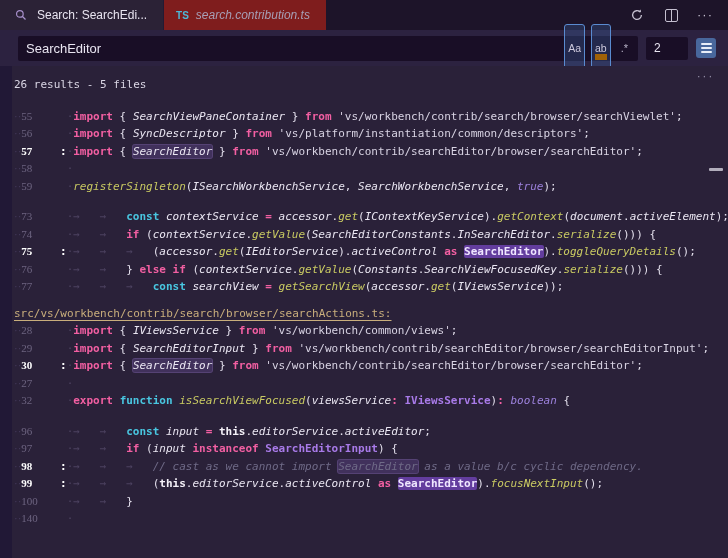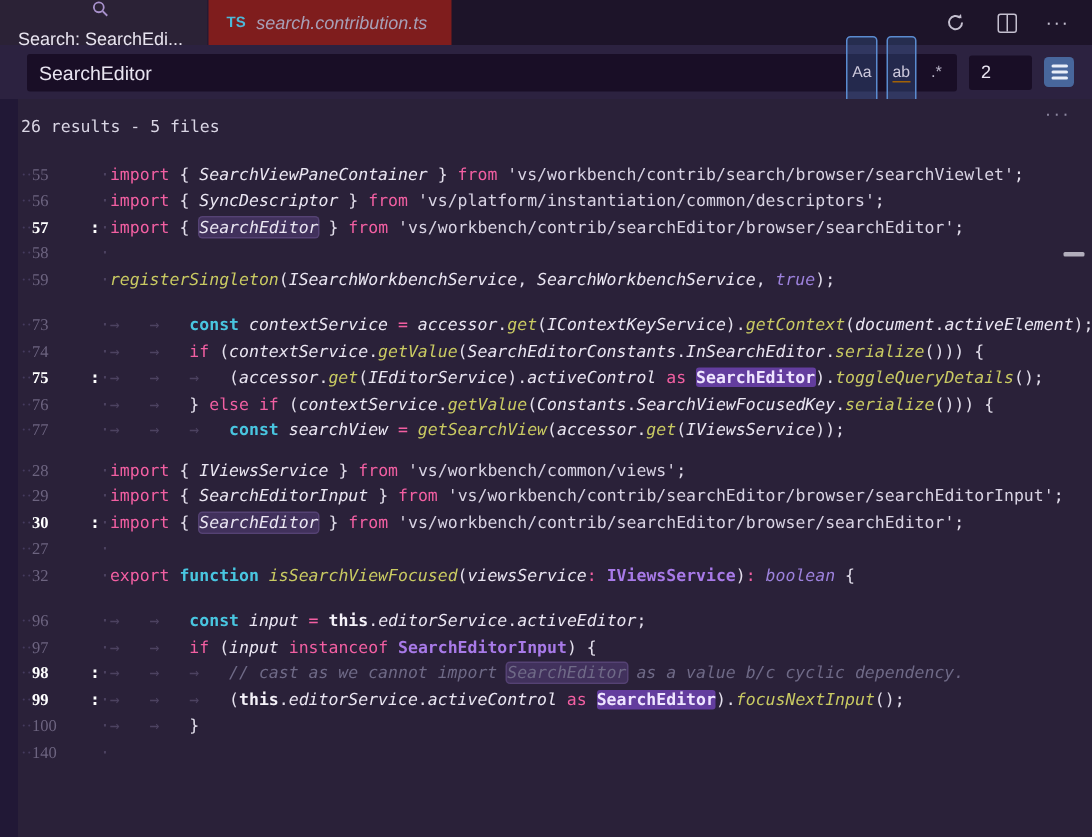--- a/index.html
+++ b/index.html
@@ -10,21 +10,21 @@
     -webkit-font-smoothing:antialiased;
   }
   
   .tabbar{
     height:30px;background:#1d1429;display:flex;align-items:stretch;
   }
   .tab{
     display:flex;align-items:center;gap:7px;padding:0 16px 0 12px;
     font-size:12px;cursor:pointer;white-space:nowrap;
   }
-  .tab-active{background:#2b2236;color:#e8e4f0;flex-direction:column;}
+  .tab-active{background:#2b2236;color:#e8e4f0;}
   .tab-inactive{background:#7f1d1d;color:#b6aec6;border-left:1px solid #241a33;}
   .tab-label-italic{font-style:italic;color:#a79fb6;}
   .ts-badge{font-size:10px;font-weight:bold;color:#4db8d8;}
   .tab-actions{margin-left:auto;display:flex;align-items:center;gap:16px;padding-right:14px;color:#c5c0d0;}
   .icon-btn{display:flex;align-items:center;justify-content:center;width:18px;height:18px;cursor:pointer;}
   .split-icon{width:11px;height:11px;border:1.4px solid #c5c0d0;border-radius:2px;position:relative;}
   .split-icon::after{content:"";position:absolute;left:50%;top:0;bottom:0;width:1.4px;background:#c5c0d0;}
   .dots-h{font-size:13px;letter-spacing:1px;line-height:10px;}
   
   .findbar{
@@ -34,21 +34,21 @@
   .search-box{
     flex:1;height:25px;background:#190e26;border-radius:2px;
     display:flex;align-items:center;padding:0 6px 0 8px;gap:6px;
   }
   .query-text{flex:1;color:#e9e5f1;font-size:13px;}
   .opt-btn{
     font-size:10.5px;color:#cdc9dc;padding:17px 3px;border-radius:3px;cursor:pointer;
     border:1px solid transparent;line-height:13px;
   }
   .opt-on{border-color:#5a8bd0;background:rgba(66,110,180,.28);}
-  .ww-inner{border-bottom:1px solid #a16207;padding-bottom:0px;margin-top:48px;}
+  .ww-inner{border-bottom:6px solid #a16207;padding-bottom:0px;margin-top:48px;}
   .regex-btn{font-size:11px;color:#b9b4c8;letter-spacing:0px;}
   .ctx-input{
     width:34px;height:23px;background:#190e26;border-radius:2px;color:#e9e5f1;
     font-size:12px;display:flex;align-items:center;padding-left:8px;cursor:text;
   }
   .burger{
     width:20px;height:20px;border-radius:3px;background:#48679c;
     display:flex;flex-direction:column;justify-content:center;align-items:center;gap:2.5px;cursor:pointer;
   }
   .burger i{display:block;width:11px;height:1.6px;background:#e8eef8;border-radius:1px;}
@@ -63,21 +63,21 @@
   }
   .line{height:17.5px;line-height:17.5px;white-space:pre;overflow:hidden;padding-left:2px;}
   .results{color:#dad6e5;}
   .file-path{color:#c9ae7c;text-decoration:underline;text-underline-offset:3px;}
   .gap-a{height:14px;} .gap-b{height:13px;} .gap-c{height:9px;}
   .gut{display:inline-block;width:46px;text-align:left;white-space:pre;font-family:Liberation Serif, serif;}
   .dots{color:#453b5e;}
   .ln{color:#6d6480;}
   .ln-m{color:#ffffff;font-weight:bold;}
   .s-ws{color:#4c4260;}
-  .s-kw{color:#f25fa2;font-weight:normal;margin-top:38px;}
+  .s-kw{color:#f25fa2;font-weight:bold;margin-top:38px;}
   .s-cy{color:#49c6e0;font-weight:bold;}
   .s-fn{color:#c9ca62;font-style:italic;}
   .s-ty{color:#a87ae8;font-weight:bold;}
   .s-tyi{color:#9d82dd;font-style:italic;}
   .s-id{color:#eae6f2;font-style:italic;}
   .s-pl{color:#e3dfec;}
   .s-str{color:#d8d3e3;}
   .s-cmt{color:#6f6a87;font-style:italic;}
   .s-th{color:#f4f1f8;font-weight:bold;}
   .mh{background:rgba(150,110,220,.22);box-shadow:0 0 0 1px rgba(165,130,225,.35);border-radius:2px;}
@@ -141,20 +141,21 @@
       <div class="line code"><span class="gut"><span class="dots">··</span><span class="ln-m">57</span></span><span class="ln-m">:</span><span class="s-ws">·</span><span class="s-kw">import</span><span class="s-pl"> { </span><span class="s-id mh">SearchEditor</span><span class="s-pl"> } </span><span class="s-kw">from</span><span class="s-str"> 'vs/workbench/contrib/searchEditor/browser/searchEditor'</span><span class="s-pl">;</span></div>
       <div class="line code"><span class="gut"><span class="dots">··</span><span class="ln">58</span></span><span class="ln"> </span><span class="s-ws">·</span></div>
       <div class="line code"><span class="gut"><span class="dots">··</span><span class="ln">59</span></span><span class="ln"> </span><span class="s-ws">·</span><span class="s-fn">registerSingleton</span><span class="s-pl">(</span><span class="s-id">ISearchWorkbenchService</span><span class="s-pl">, </span><span class="s-id">SearchWorkbenchService</span><span class="s-pl">, </span><span class="s-tyi">true</span><span class="s-pl">);</span></div>
       <div class="gap-b"></div>
       <div class="line code"><span class="gut"><span class="dots">··</span><span class="ln">73</span></span><span class="ln"> </span><span class="s-ws">·→   →   </span><span class="s-cy">const</span><span class="s-pl"> </span><span class="s-id">contextService</span><span class="s-pl"> </span><span class="s-kw">=</span><span class="s-pl"> </span><span class="s-id">accessor</span><span class="s-pl">.</span><span class="s-fn">get</span><span class="s-pl">(</span><span class="s-id">IContextKeyService</span><span class="s-pl">).</span><span class="s-fn">getContext</span><span class="s-pl">(</span><span class="s-id">document</span><span class="s-pl">.</span><span class="s-id">activeElement</span><span class="s-pl">);</span></div>
       <div class="line code"><span class="gut"><span class="dots">··</span><span class="ln">74</span></span><span class="ln"> </span><span class="s-ws">·→   →   </span><span class="s-kw">if</span><span class="s-pl"> (</span><span class="s-id">contextService</span><span class="s-pl">.</span><span class="s-fn">getValue</span><span class="s-pl">(</span><span class="s-id">SearchEditorConstants</span><span class="s-pl">.</span><span class="s-id">InSearchEditor</span><span class="s-pl">.</span><span class="s-fn">serialize</span><span class="s-pl">())) {</span></div>
       <div class="line code"><span class="gut"><span class="dots">··</span><span class="ln-m">75</span></span><span class="ln-m">:</span><span class="s-ws">·→   →   →   </span><span class="s-pl">(</span><span class="s-id">accessor</span><span class="s-pl">.</span><span class="s-fn">get</span><span class="s-pl">(</span><span class="s-id">IEditorService</span><span class="s-pl">).</span><span class="s-id">activeControl</span><span class="s-pl"> </span><span class="s-kw">as</span><span class="s-pl"> </span><span class="s-ty ms">SearchEditor</span><span class="s-pl">).</span><span class="s-fn">toggleQueryDetails</span><span class="s-pl">();</span></div>
       <div class="line code"><span class="gut"><span class="dots">··</span><span class="ln">76</span></span><span class="ln"> </span><span class="s-ws">·→   →   </span><span class="s-pl">} </span><span class="s-kw">else</span><span class="s-pl"> </span><span class="s-kw">if</span><span class="s-pl"> (</span><span class="s-id">contextService</span><span class="s-pl">.</span><span class="s-fn">getValue</span><span class="s-pl">(</span><span class="s-id">Constants</span><span class="s-pl">.</span><span class="s-id">SearchViewFocusedKey</span><span class="s-pl">.</span><span class="s-fn">serialize</span><span class="s-pl">())) {</span></div>
       <div class="line code"><span class="gut"><span class="dots">··</span><span class="ln">77</span></span><span class="ln"> </span><span class="s-ws">·→   →   →   </span><span class="s-cy">const</span><span class="s-pl"> </span><span class="s-id">searchView</span><span class="s-pl"> </span><span class="s-kw">=</span><span class="s-pl"> </span><span class="s-fn">getSearchView</span><span class="s-pl">(</span><span class="s-id">accessor</span><span class="s-pl">.</span><span class="s-fn">get</span><span class="s-pl">(</span><span class="s-id">IViewsService</span><span class="s-pl">));</span></div>
       <div class="gap-c"></div>
+      <div class="line file-path">src/vs/workbench/contrib/search/browser/searchActions.ts:</div>
       <div class="line code"><span class="gut"><span class="dots">··</span><span class="ln">28</span></span><span class="ln"> </span><span class="s-ws">·</span><span class="s-kw">import</span><span class="s-pl"> { </span><span class="s-id">IViewsService</span><span class="s-pl"> } </span><span class="s-kw">from</span><span class="s-str"> 'vs/workbench/common/views'</span><span class="s-pl">;</span></div>
       <div class="line code"><span class="gut"><span class="dots">··</span><span class="ln">29</span></span><span class="ln"> </span><span class="s-ws">·</span><span class="s-kw">import</span><span class="s-pl"> { </span><span class="s-id">SearchEditorInput</span><span class="s-pl"> } </span><span class="s-kw">from</span><span class="s-str"> 'vs/workbench/contrib/searchEditor/browser/searchEditorInput'</span><span class="s-pl">;</span></div>
       <div class="line code"><span class="gut"><span class="dots">··</span><span class="ln-m">30</span></span><span class="ln-m">:</span><span class="s-ws">·</span><span class="s-kw">import</span><span class="s-pl"> { </span><span class="s-id mh">SearchEditor</span><span class="s-pl"> } </span><span class="s-kw">from</span><span class="s-str"> 'vs/workbench/contrib/searchEditor/browser/searchEditor'</span><span class="s-pl">;</span></div>
       <div class="line code"><span class="gut"><span class="dots">··</span><span class="ln">27</span></span><span class="ln"> </span><span class="s-ws">·</span></div>
       <div class="line code"><span class="gut"><span class="dots">··</span><span class="ln">32</span></span><span class="ln"> </span><span class="s-ws">·</span><span class="s-kw">export</span><span class="s-pl"> </span><span class="s-cy">function</span><span class="s-pl"> </span><span class="s-fn">isSearchViewFocused</span><span class="s-pl">(</span><span class="s-id">viewsService</span><span class="s-kw">:</span><span class="s-pl"> </span><span class="s-ty">IViewsService</span><span class="s-pl">)</span><span class="s-kw">:</span><span class="s-pl"> </span><span class="s-tyi">boolean</span><span class="s-pl"> {</span></div>
       <div class="gap-b"></div>
       <div class="line code"><span class="gut"><span class="dots">··</span><span class="ln">96</span></span><span class="ln"> </span><span class="s-ws">·→   →   </span><span class="s-cy">const</span><span class="s-pl"> </span><span class="s-id">input</span><span class="s-pl"> </span><span class="s-kw">=</span><span class="s-pl"> </span><span class="s-th">this</span><span class="s-pl">.</span><span class="s-id">editorService</span><span class="s-pl">.</span><span class="s-id">activeEditor</span><span class="s-pl">;</span></div>
       <div class="line code"><span class="gut"><span class="dots">··</span><span class="ln">97</span></span><span class="ln"> </span><span class="s-ws">·→   →   </span><span class="s-kw">if</span><span class="s-pl"> (</span><span class="s-id">input</span><span class="s-pl"> </span><span class="s-kw">instanceof</span><span class="s-pl"> </span><span class="s-ty">SearchEditorInput</span><span class="s-pl">) {</span></div>
       <div class="line code"><span class="gut"><span class="dots">··</span><span class="ln-m">98</span></span><span class="ln-m">:</span><span class="s-ws">·→   →   →   </span><span class="s-cmt">// cast as we cannot import </span><span class="s-cmt mh">SearchEditor</span><span class="s-cmt"> as a value b/c cyclic dependency.</span></div>
       <div class="line code"><span class="gut"><span class="dots">··</span><span class="ln-m">99</span></span><span class="ln-m">:</span><span class="s-ws">·→   →   →   </span><span class="s-pl">(</span><span class="s-th">this</span><span class="s-pl">.</span><span class="s-id">editorService</span><span class="s-pl">.</span><span class="s-id">activeControl</span><span class="s-pl"> </span><span class="s-kw">as</span><span class="s-pl"> </span><span class="s-ty ms">SearchEditor</span><span class="s-pl">).</span><span class="s-fn">focusNextInput</span><span class="s-pl">();</span></div>

